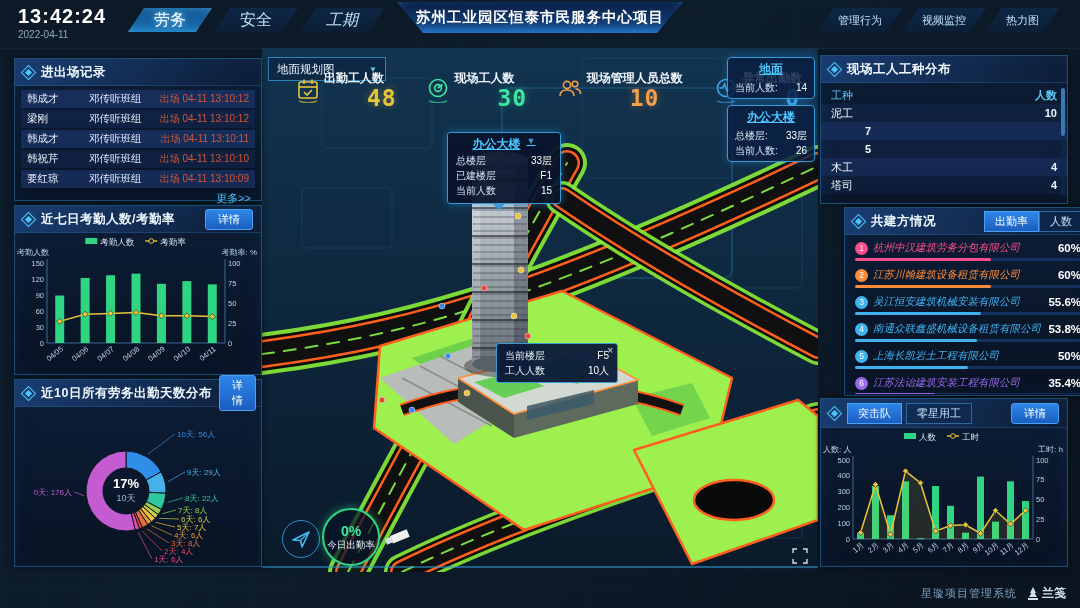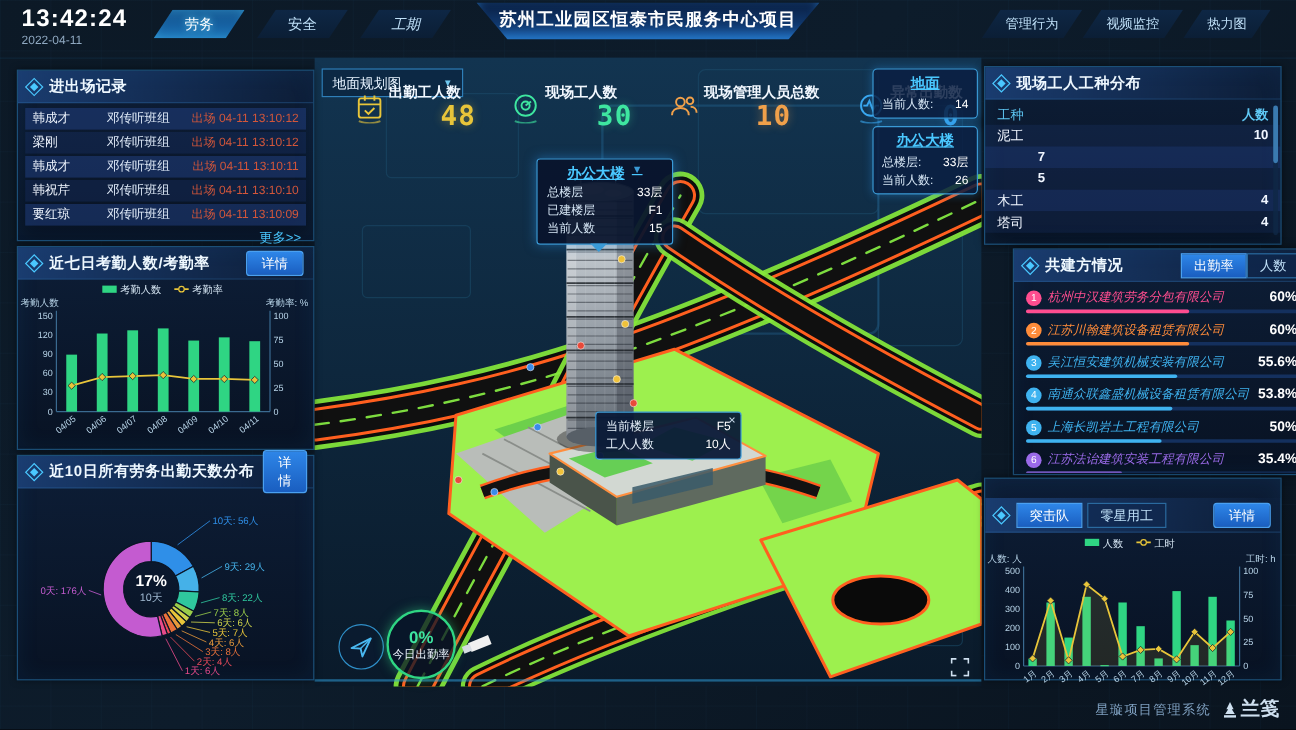--- a/index.html
+++ b/index.html
@@ -9,21 +9,21 @@
        background-image:linear-gradient(rgba(45,100,150,.05) 1px,transparent 1px),
                         linear-gradient(90deg,rgba(45,100,150,.05) 1px,transparent 1px);
        background-size:42px 42px;}
   .deco{position:absolute;border:1px solid rgba(40,110,160,.25);border-radius:4px;pointer-events:none;}
 
   
   #topbar{position:absolute;left:0;top:0;width:1080px;height:48px;border-bottom:1px solid rgba(40,120,180,.12);}
   #clock{position:absolute;left:18px;top:5px;}
   #clock .t{font-size:20px;font-weight:bold;letter-spacing:1px;color:#fff;}
   #clock .d{font-size:10px;color:#8fa8c0;margin-top:1px;}
-  .htab{position:absolute;top:8px;height:24px;line-height:24px;padding:0 26px;font-size:12px;color:#bfe0f8;
+  .htab{position:absolute;top:8px;height:24px;line-height:24px;padding:0 26px;font-size:16px;color:#bfe0f8;
         clip-path:polygon(16px 0,100% 0,calc(100% - 16px) 100%,0 100%);
         background:linear-gradient(180deg,#0e2745,#0b1e35);cursor:pointer;}
   .htab.active{background:linear-gradient(180deg,#14548e,#1a6fb4);color:#fff;
         text-shadow:0 0 6px #6fe0ff;box-shadow:inset 0 0 10px rgba(80,210,255,.5);}
   .htab.small{padding:0 20px;font-size:11px;}
   #title-wrap{position:absolute;left:50%;transform:translateX(-50%);top:2px;width:286px;height:31px;
         clip-path:polygon(0 0,100% 0,calc(100% - 26px) 100%,26px 100%);
         background:linear-gradient(180deg,#0a1f42,#14498c);
         box-shadow:inset 0 -4px 10px rgba(50,150,240,.7);}
   #title-wrap .txt{width:100%;text-align:center;line-height:30px;font-size:14.5px;font-weight:bold;color:#fff;letter-spacing:1px;}
@@ -102,21 +102,21 @@
   #rate-circle{left:60px;top:460px;width:54px;height:54px;border:2px solid #2fd583;border-radius:50%;
        background:rgba(8,20,40,.75);box-shadow:0 0 10px rgba(47,213,131,.5);
        display:flex;flex-direction:column;align-items:center;justify-content:center;}
   #rate-circle .v{font-size:14px;font-weight:bold;color:#3ee6a0;}
   #rate-circle .l{font-size:9.5px;color:#eef6ff;}
   #fs-btn{left:530px;top:500px;width:16px;height:16px;cursor:pointer;}
 
   
   #footer{position:absolute;right:14px;bottom:6px;display:flex;align-items:center;gap:10px;}
   #footer .sys{font-size:11px;color:#7fa0c0;letter-spacing:1px;}
-  #footer .logo{display:flex;align-items:center;gap:3px;color:#cfe0f0;font-size:16px;font-weight:bold;}
+  #footer .logo{display:flex;align-items:center;gap:3px;color:#cfe0f0;font-size:12px;font-weight:bold;}
 
   svg text{font-family:"Liberation Sans",sans-serif;}
 </style>
 </head>
 <body>
 
 <div id="app">
   <div class="deco" style="left:580px;top:58px;width:150px;height:120px;"></div>
   <div class="deco" style="left:320px;top:90px;width:110px;height:70px;"></div>
 
@@ -667,21 +667,21 @@
             <div class="p-fill" style="width: 35.4%; background: rgb(154, 106, 232);"></div>
           </div>
         </div>
       </div>
     <div class="sbar" style="top:34px;height:146px;">
         <div class="thumb" style="top:0;height:56px;"></div>
       </div>
   </section>
 
   <section class="panel" style="left:820px;top:398px;width:246px;height:167px;">
-    <div class="panel-h" style="height:28px;margin-top:16px;">
+    <div class="panel-h" style="height:28px;">
       <span class="pico"></span>
       <span id="assault-tabs" style="display:flex;gap:4px;">
           <span class="mini-tab active">突击队</span>
           <span class="mini-tab">零星用工</span>
         </span>
       <span class="detail-btn">详情</span>
     </div>
     <svg id="assault-chart" width="244" height="137" viewBox="0 0 244 137">
         <line x1="32" y1="28" x2="32" y2="111" stroke="#3a6a90"></line>
         <line x1="212" y1="28" x2="212" y2="111" stroke="#3a6a90"></line>

